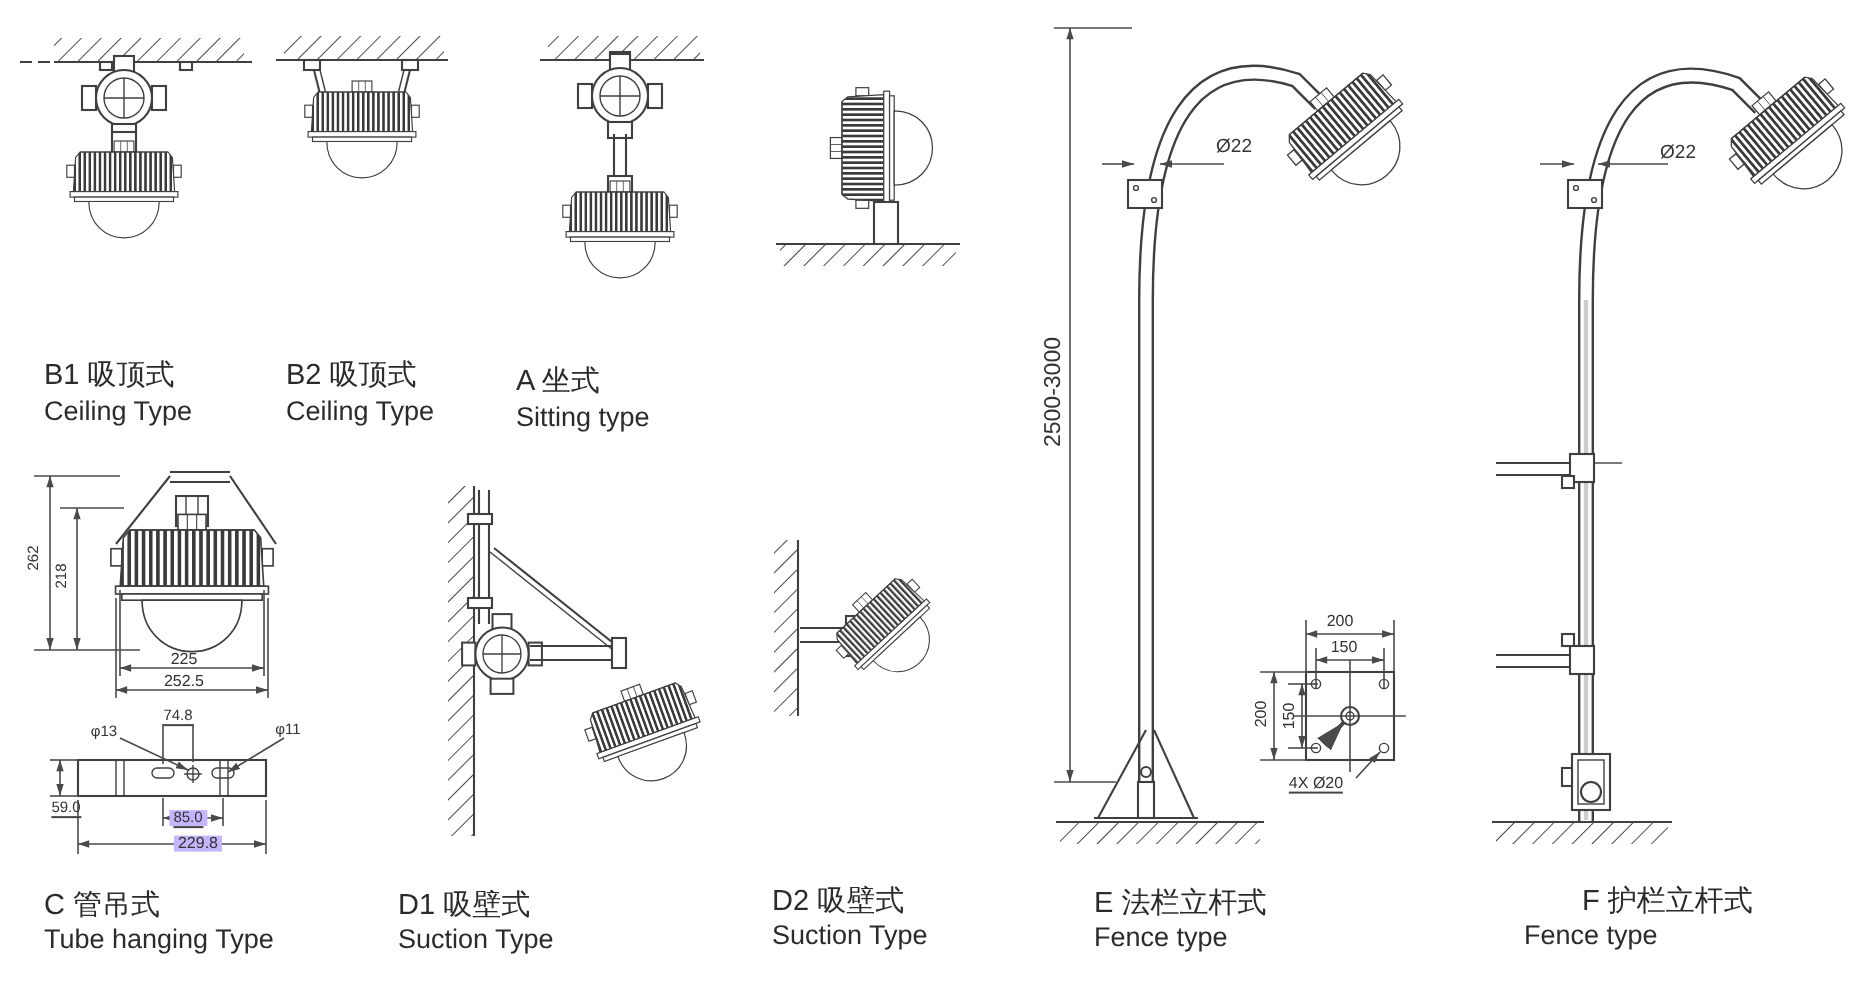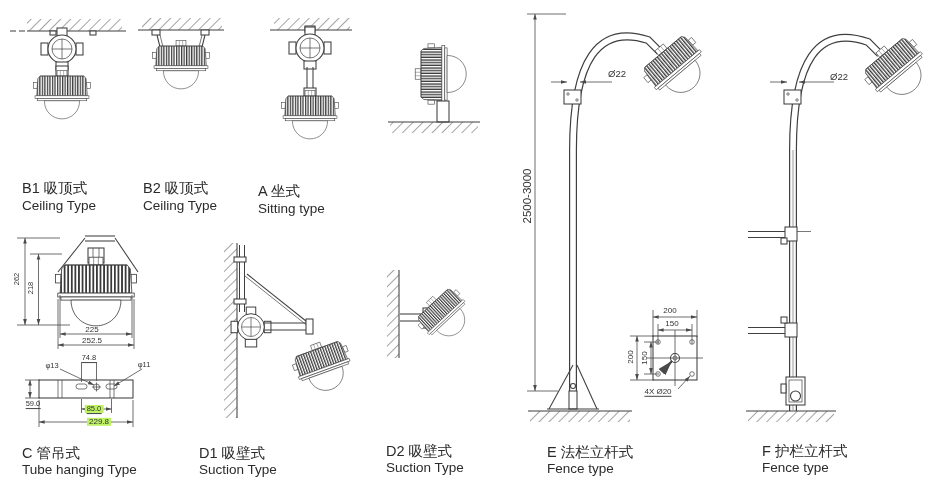--- a/index.html
+++ b/index.html
@@ -12,21 +12,21 @@
   .thin{stroke-width:.7;}
   .t{position:absolute;color:#2b2b2b;white-space:nowrap;line-height:1.05;}
   .lbl-zh{font-size:14.5px;text-align:right;}
   .lbl-en{font-size:13.5px;}
   .d{font-size:8px;color:#333;transform:translate(-50%,-50%);}
   .d.sm{font-size:7.5px;}
   .d.md{font-size:9.5px;padding-left:42px;}
   .d.lg{font-size:11.5px;}
   .rot{transform:translate(-50%,-50%) rotate(-90deg);}
   .u{border-bottom:1px solid #444;padding-bottom:0px;}
-  .wbg{background:#bef264;padding:0 2px;}
+  .wbg{background:#c4b5fd;padding:0 2px;}
 </style>
 </head>
 <body>
 
 <svg id="art" width="936" height="498" viewBox="0 0 936 498">
   <defs>
     <pattern id="fins" width="4.6" height="4" patternUnits="userSpaceOnUse">
       <rect width="4.6" height="4" fill="#fff"></rect>
         <rect width="2.3" height="4" fill="#3a3a3a"></rect>
     </pattern>
@@ -278,21 +278,21 @@
 <span class="t lbl-zh" style="left:258px;top:184px">A 坐式</span>
 <span class="t lbl-en" style="left:258px;top:202px">Sitting type</span>
 <span class="t lbl-zh" style="left:22px;top:446px">C 管吊式</span>
 <span class="t lbl-en" style="left:22px;top:463px">Tube hanging Type</span>
 <span class="t lbl-zh" style="left:199px;top:446px">D1 吸壁式</span>
 <span class="t lbl-en" style="left:199px;top:463px">Suction Type</span>
 <span class="t lbl-zh" style="left:386px;top:444px">D2 吸壁式</span>
 <span class="t lbl-en" style="left:386px;top:461px">Suction Type</span>
 <span class="t lbl-zh" style="left:547px;top:445px">E 法栏立杆式</span>
 <span class="t lbl-en" style="left:547px;top:462px">Fence type</span>
-<span class="t lbl-zh" style="left:762px;top:444px">F 护栏立杆式</span>
+<span class="t lbl-zh" style="left:791px;top:444px">F 护栏立杆式</span>
 <span class="t lbl-en" style="left:762px;top:461px">Fence type</span>
 
 <span class="t d sm rot" style="left:17px;top:279px">262</span>
 <span class="t d sm rot" style="left:31px;top:288px">218</span>
 <span class="t d" style="left:92px;top:330px">225</span>
 <span class="t d" style="left:92px;top:341px">252.5</span>
 <span class="t d sm" style="left:89px;top:358px"><i class="u" style="font-style:normal">74.8</i></span>
 <span class="t d sm" style="left:52px;top:366px">φ13</span>
 <span class="t d sm" style="left:144px;top:365px">φ11</span>
 <span class="t d sm" style="left:33px;top:404px"><i class="u" style="font-style:normal">59.0</i></span>

